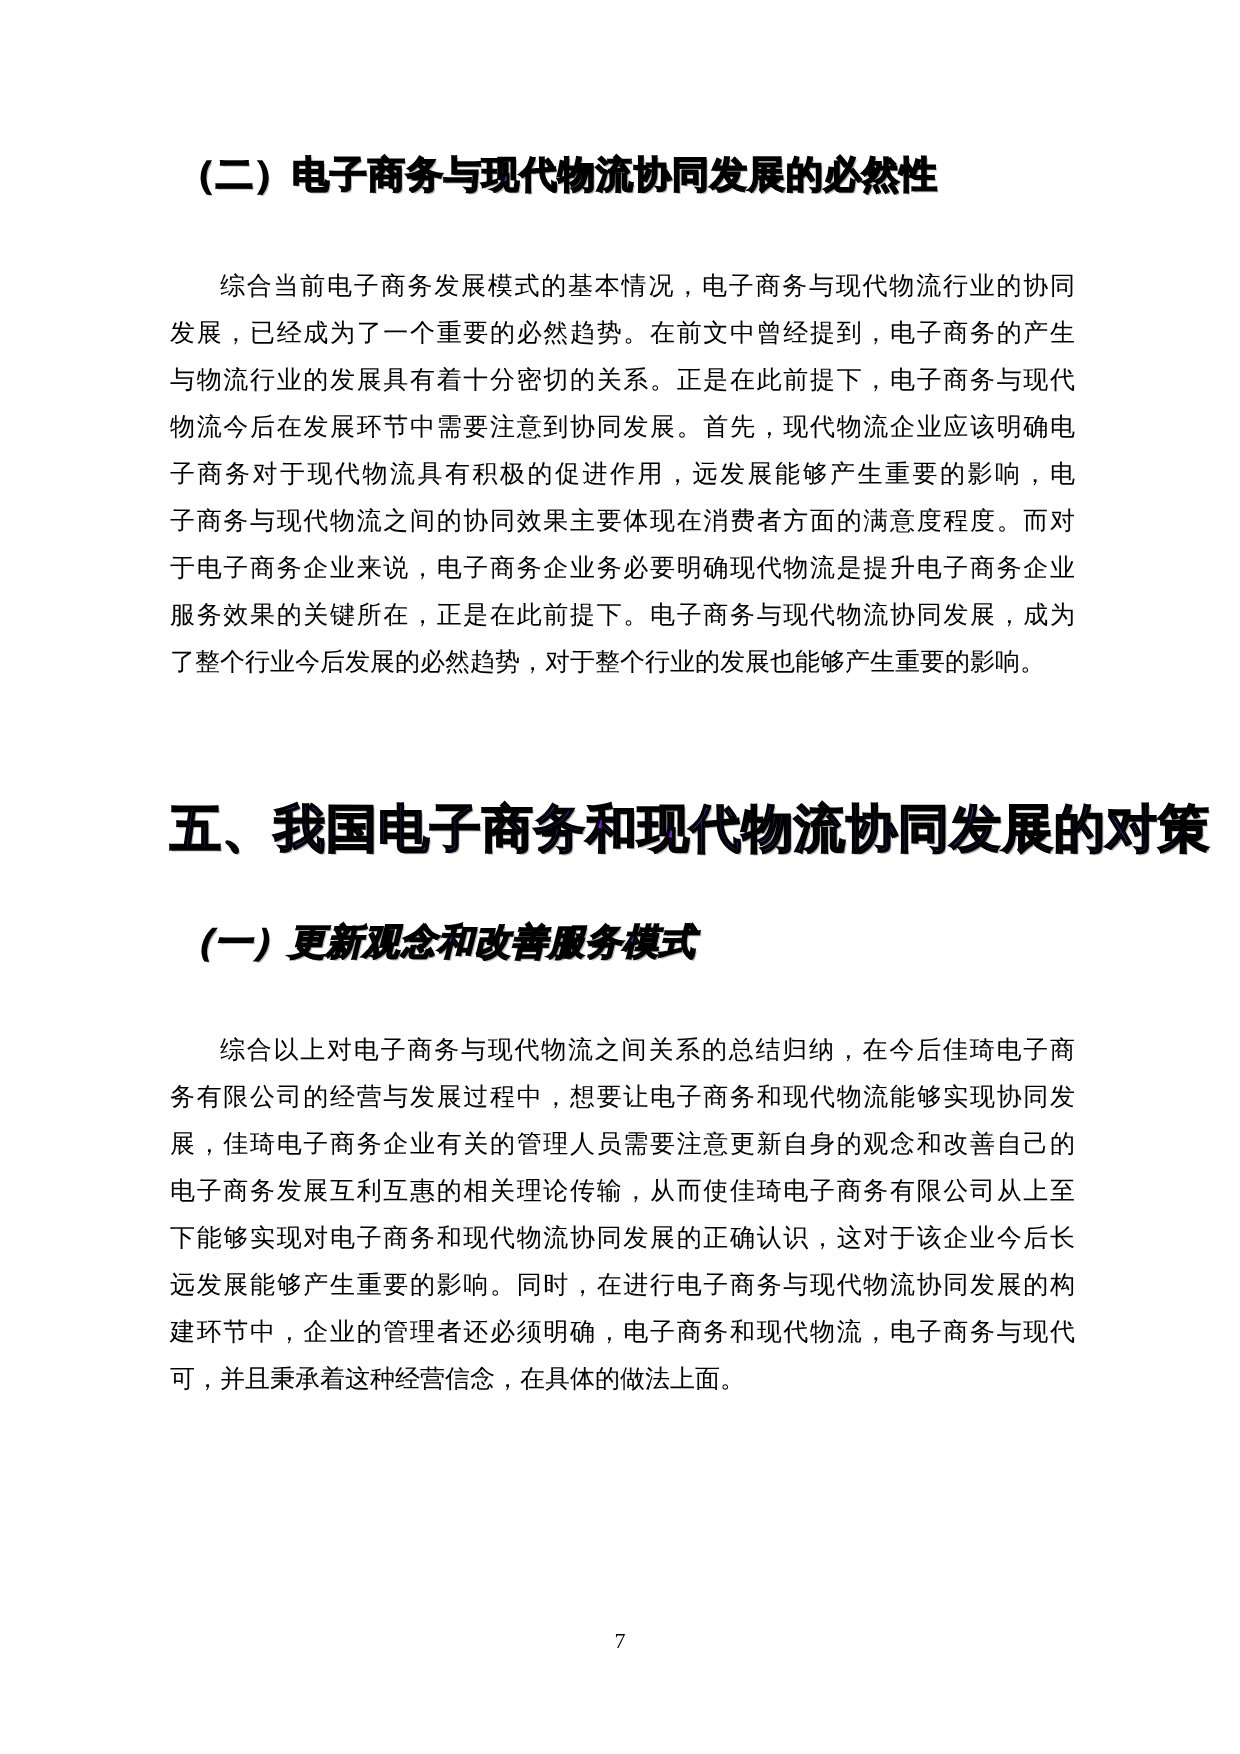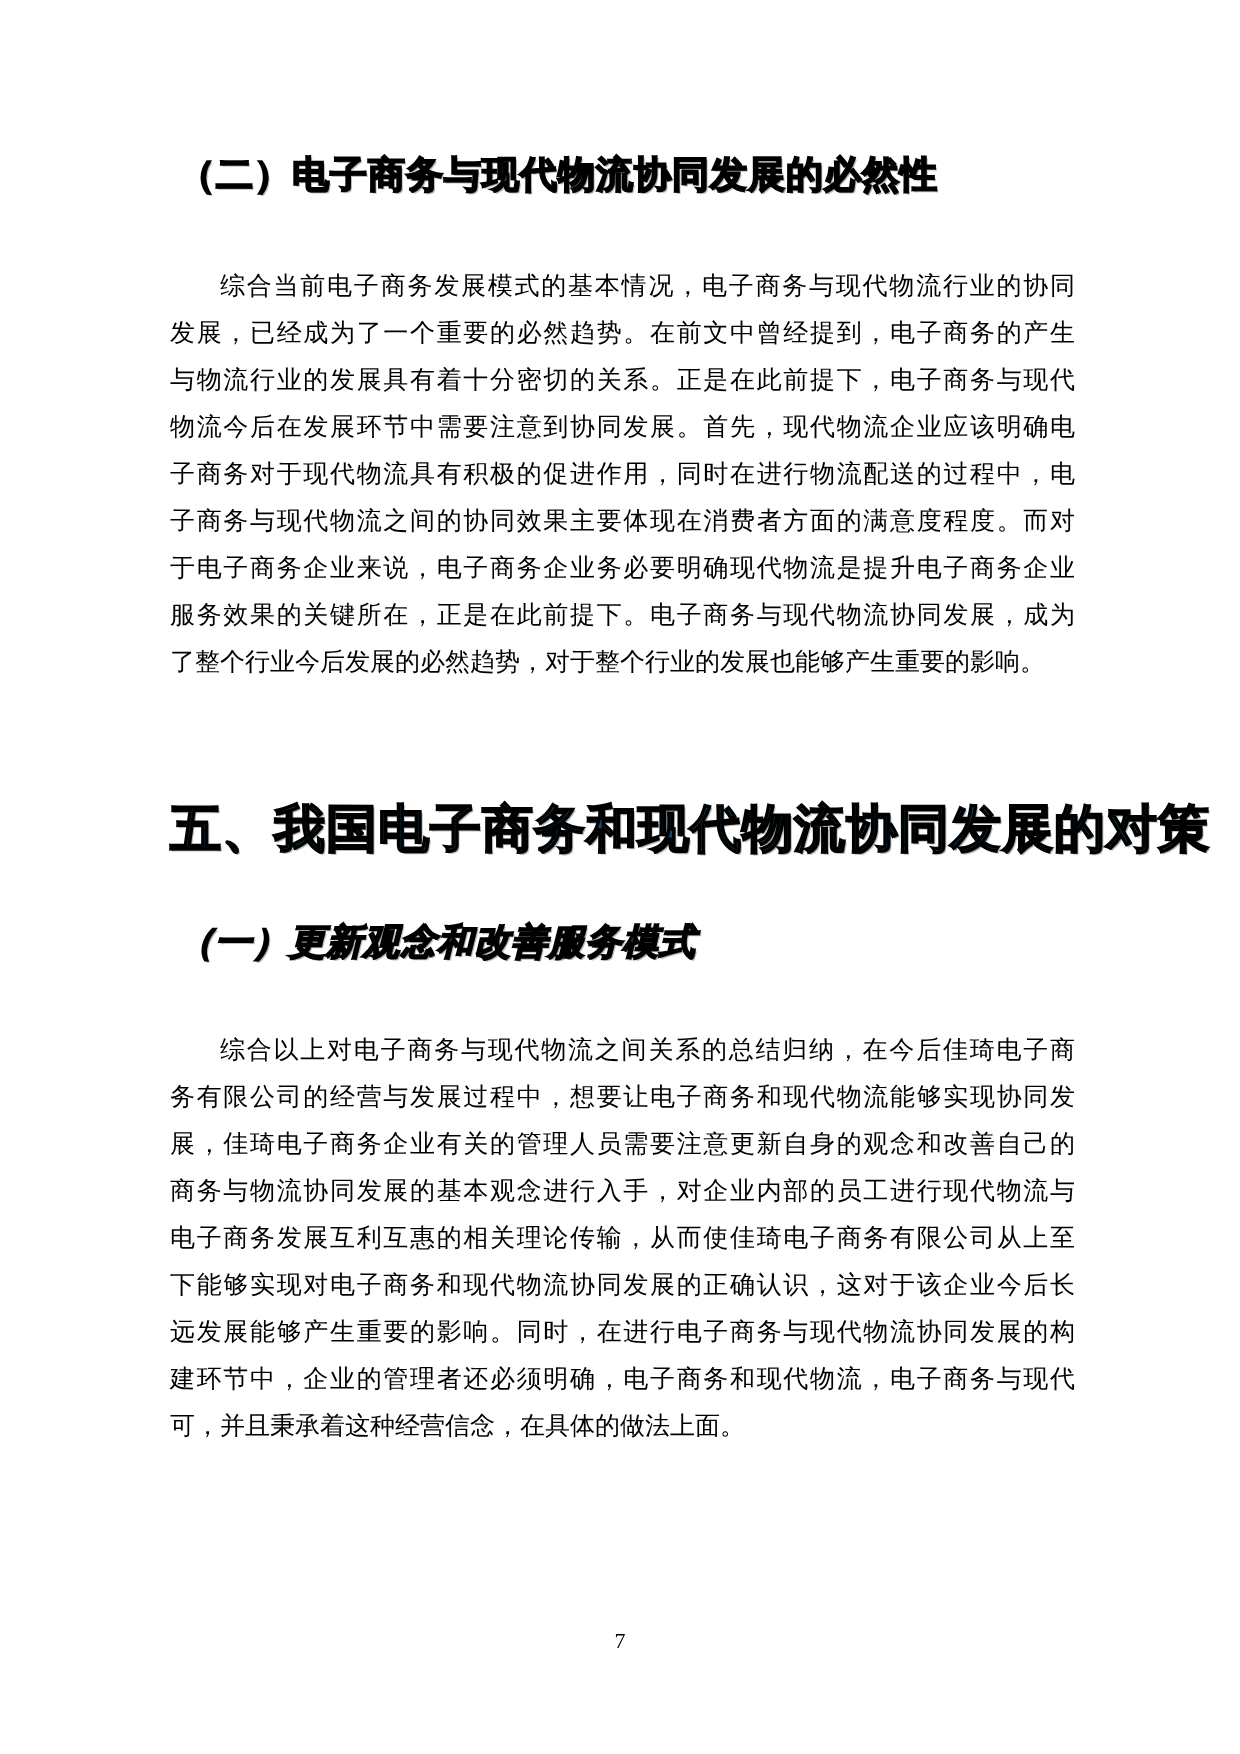--- a/index.html
+++ b/index.html
@@ -13,21 +13,21 @@
     height: 1754px;
     background: #ffffff;
     overflow: hidden;
     font-family: "Liberation Serif", "DejaVu Serif", serif;
     color: #000000;
   }
   .heading {
     position: absolute;
     font-family: "Liberation Sans", "DejaVu Sans", sans-serif;
     font-weight: 700;
-    color: #0c4a6e;
+    color: #6d28d9;
     -webkit-text-stroke: 1.8px #000000;
     text-shadow: 1px 1px 0 rgba(0,0,0,0.55), 2px 2px 0 rgba(0,0,0,0.25);
     white-space: nowrap;
     letter-spacing: 1px;
   }
   .h-sub {
     left: 178px;
     font-size: 37px;
   }
   .h-sub2 {
@@ -73,36 +73,35 @@
 
 <div class="page">
 
   <div class="heading h-sub" style="top:150px">（二）电子商务与现代物流协同发展的必然性</div>
 
   <div class="para" style="top:262px">
     <div class="line first">综合当前电子商务发展模式的基本情况，电子商务与现代物流行业的协同</div>
     <div class="line">发展，已经成为了一个重要的必然趋势。在前文中曾经提到，电子商务的产生</div>
     <div class="line">与物流行业的发展具有着十分密切的关系。正是在此前提下，电子商务与现代</div>
     <div class="line">物流今后在发展环节中需要注意到协同发展。首先，现代物流企业应该明确电</div>
-    <div class="line">子商务对于现代物流具有积极的促进作用，同时在进行物流配送的过程中，电</div>
+    <div class="line">子商务对于现代物流具有积极的促进作用，远发展能够产生重要的影响，电</div>
     <div class="line">子商务与现代物流之间的协同效果主要体现在消费者方面的满意度程度。而对</div>
     <div class="line">于电子商务企业来说，电子商务企业务必要明确现代物流是提升电子商务企业</div>
     <div class="line">服务效果的关键所在，正是在此前提下。电子商务与现代物流协同发展，成为</div>
     <div class="line last">了整个行业今后发展的必然趋势，对于整个行业的发展也能够产生重要的影响。</div>
   </div>
 
   <div class="heading h-main" style="top:795px">五、我国电子商务和现代物流协同发展的对策</div>
 
   <div class="heading h-sub2" style="top:918px">（一）更新观念和改善服务模式</div>
 
   <div class="para" style="top:1026px">
     <div class="line first">综合以上对电子商务与现代物流之间关系的总结归纳，在今后佳琦电子商</div>
     <div class="line">务有限公司的经营与发展过程中，想要让电子商务和现代物流能够实现协同发</div>
     <div class="line">展，佳琦电子商务企业有关的管理人员需要注意更新自身的观念和改善自己的</div>
-    <div class="line">商务与物流协同发展的基本观念进行入手，对企业内部的员工进行现代物流与</div>
     <div class="line">电子商务发展互利互惠的相关理论传输，从而使佳琦电子商务有限公司从上至</div>
     <div class="line">下能够实现对电子商务和现代物流协同发展的正确认识，这对于该企业今后长</div>
     <div class="line">远发展能够产生重要的影响。同时，在进行电子商务与现代物流协同发展的构</div>
     <div class="line">建环节中，企业的管理者还必须明确，电子商务和现代物流，电子商务与现代</div>
     <div class="line last">可，并且秉承着这种经营信念，在具体的做法上面。</div>
   </div>
 
   <div class="page-number" style="top:1628px">7</div>
 
 </div>

